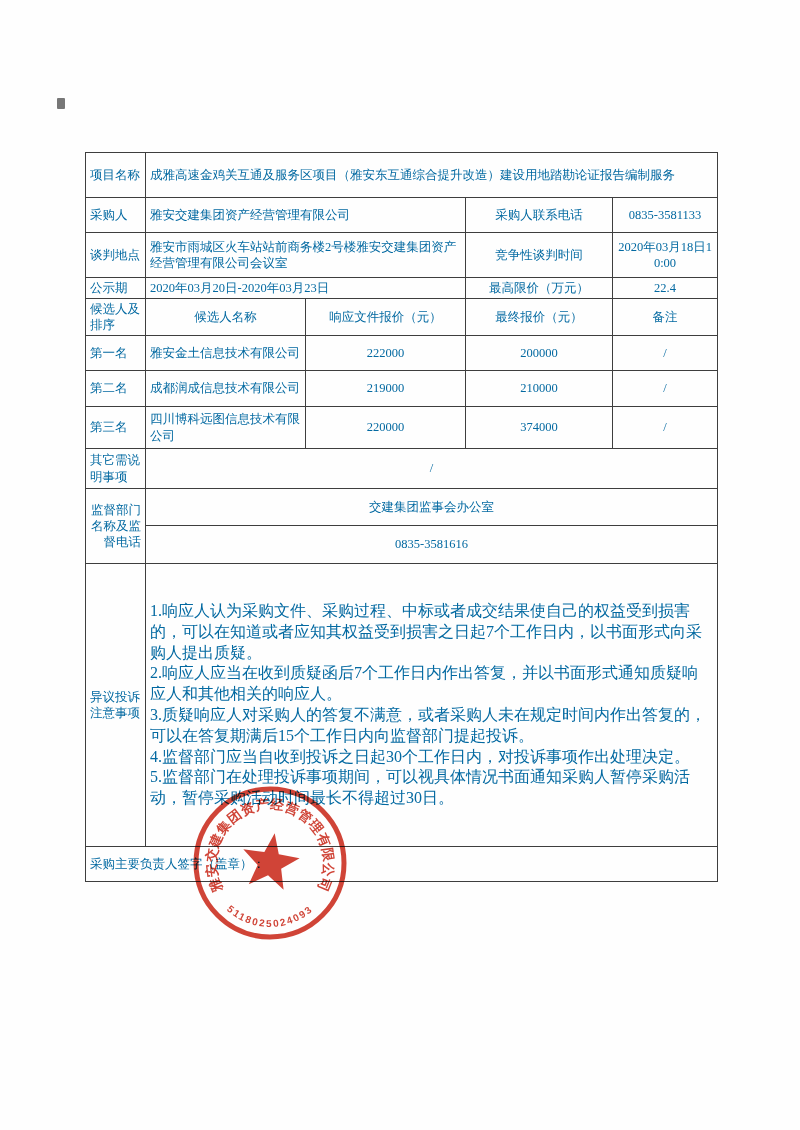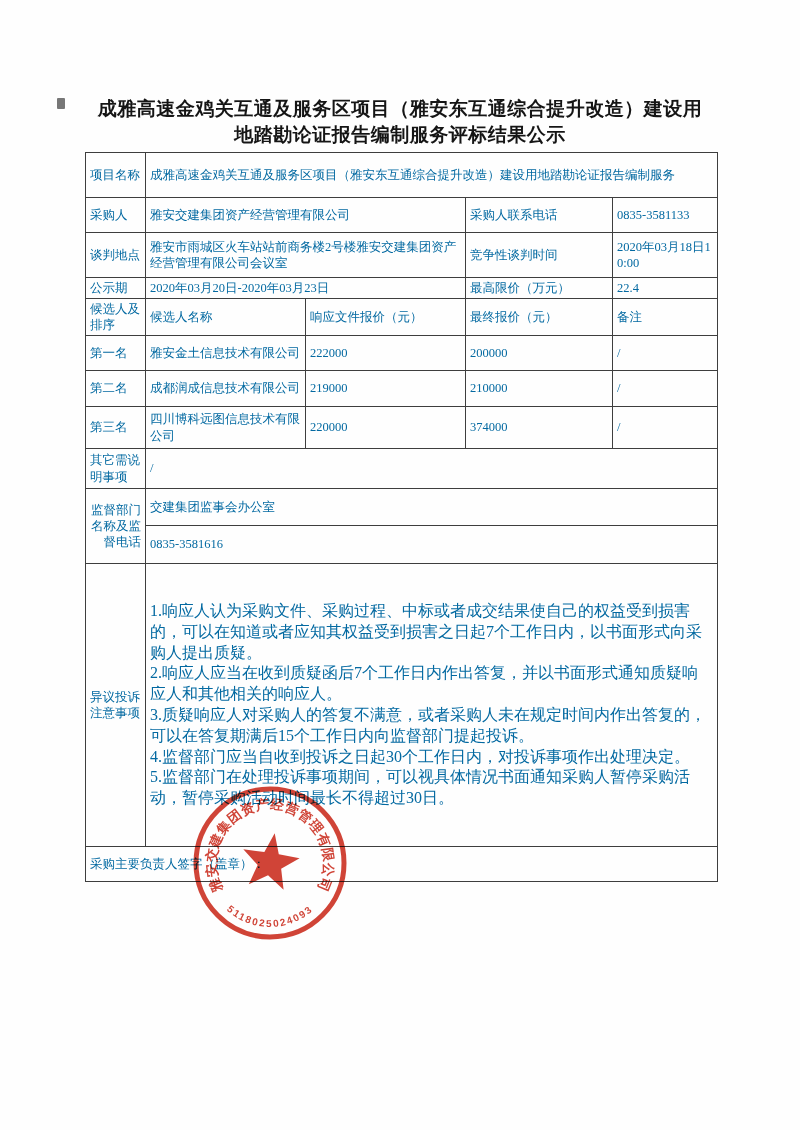--- a/index.html
+++ b/index.html
@@ -51,21 +51,21 @@
   table.notice td {
     border: 1px solid #3e3e3e;
     padding: 1px 4px;
     line-height: 1.3;
     vertical-align: middle;
     color: #0369a1;
     word-break: break-all;
     overflow: hidden;
   }
   td.lbl { padding-left: 3px; padding-right: 2px; }
-  td.c   { }
+  td.c   { text-align: center; }
   tr.h45 { height: 45px; }
   tr.h35 { height: 35px; }
   tr.h21 { height: 21px; }
   tr.h37 { height: 37px; }
   tr.h36 { height: 36px; }
   tr.h42 { height: 42px; }
   tr.h40 { height: 40px; }
   tr.h38 { height: 38px; }
   tr.h283 { height: 283px; }
   td.objection-content {
@@ -102,24 +102,20 @@
   .seal .seal-co { font-size: 13.5px; letter-spacing: 0.5px; }
   .seal .seal-no { font-size: 10px; letter-spacing: 1.8px; }
 </style>
 </head>
 <body>
 
 <div class="doc">
 
   <div class="speck"></div>
 
-  <div class="title">
-    <div>成雅高速金鸡关互通及服务区项目（雅安东互通综合提升改造）建设用</div>
-    <div>地踏勘论证报告编制服务评标结果公示</div>
-  </div>
 
   <table class="notice">
     <colgroup>
       <col style="width:60px">
       <col style="width:160px">
       <col style="width:160px">
       <col style="width:147px">
       <col style="width:105px">
     </colgroup>
     <tbody>

